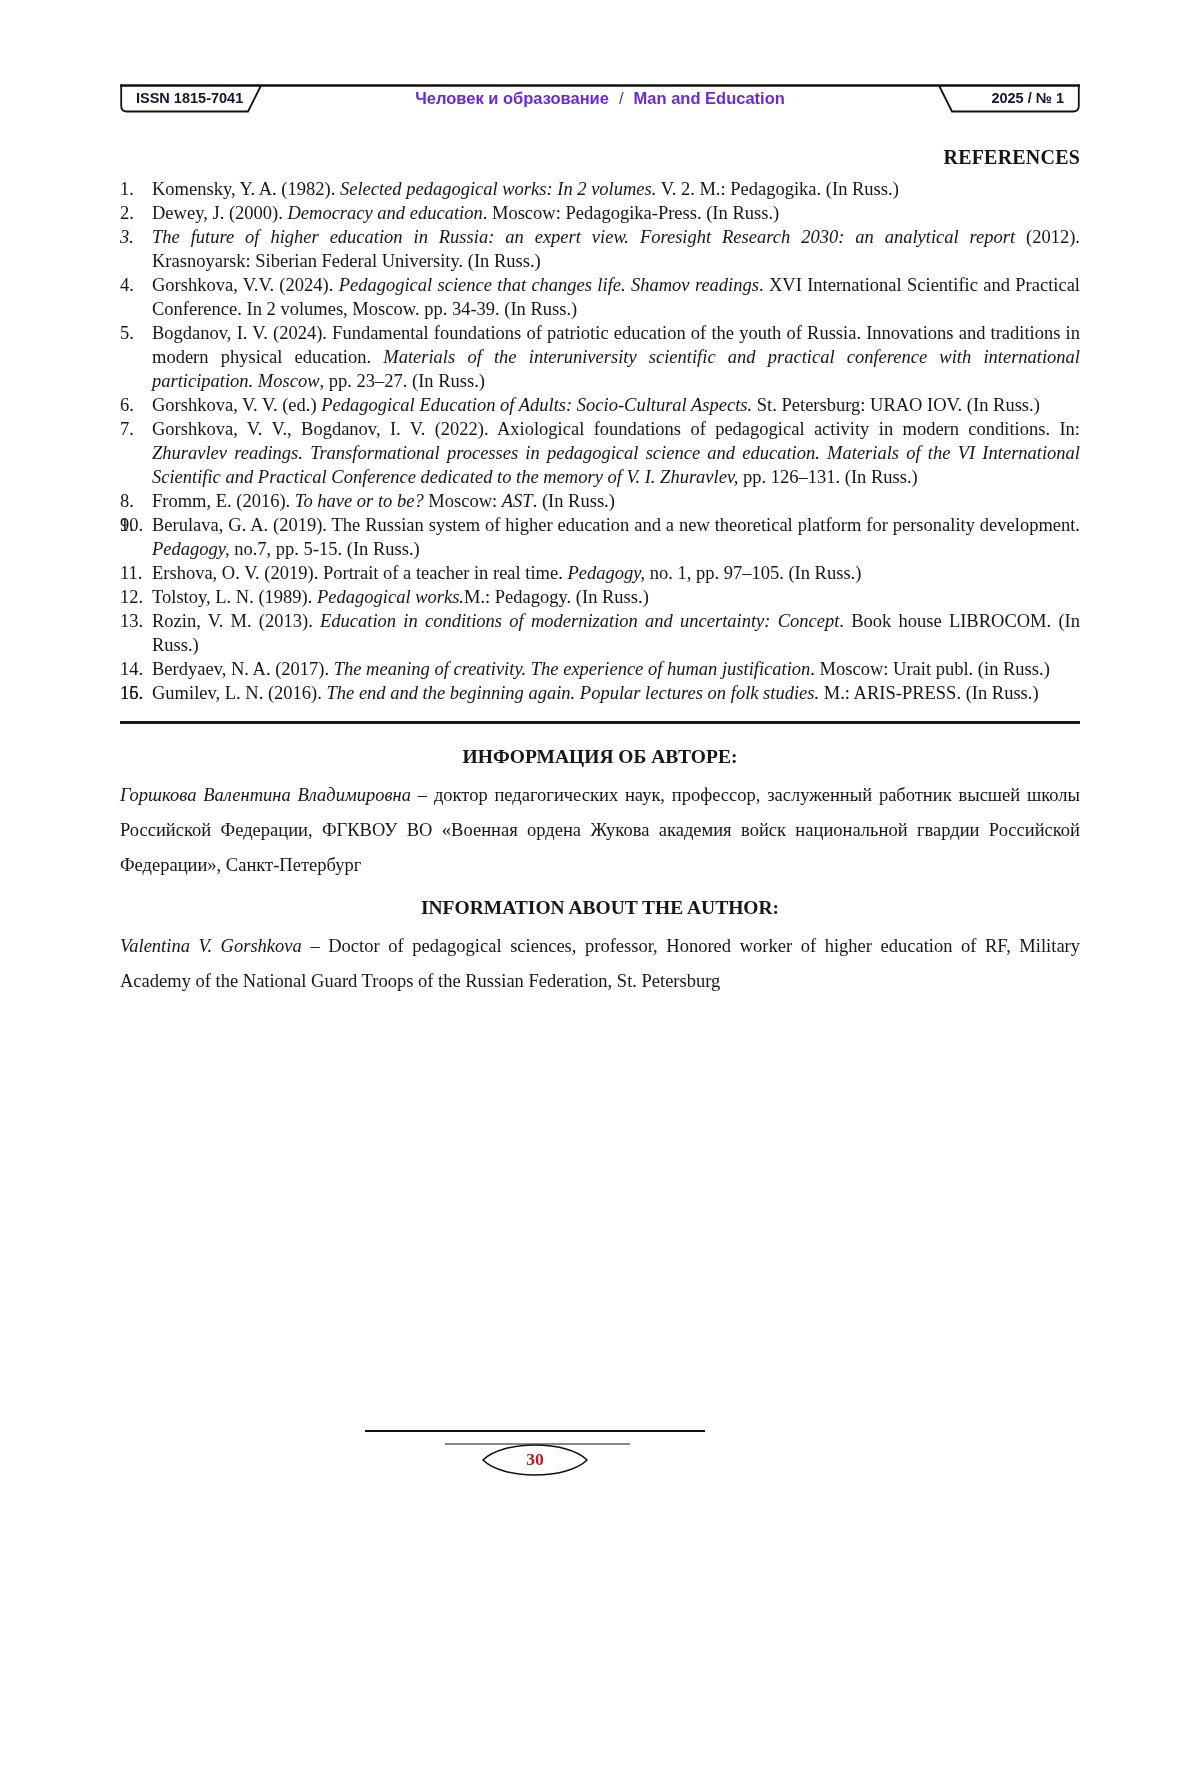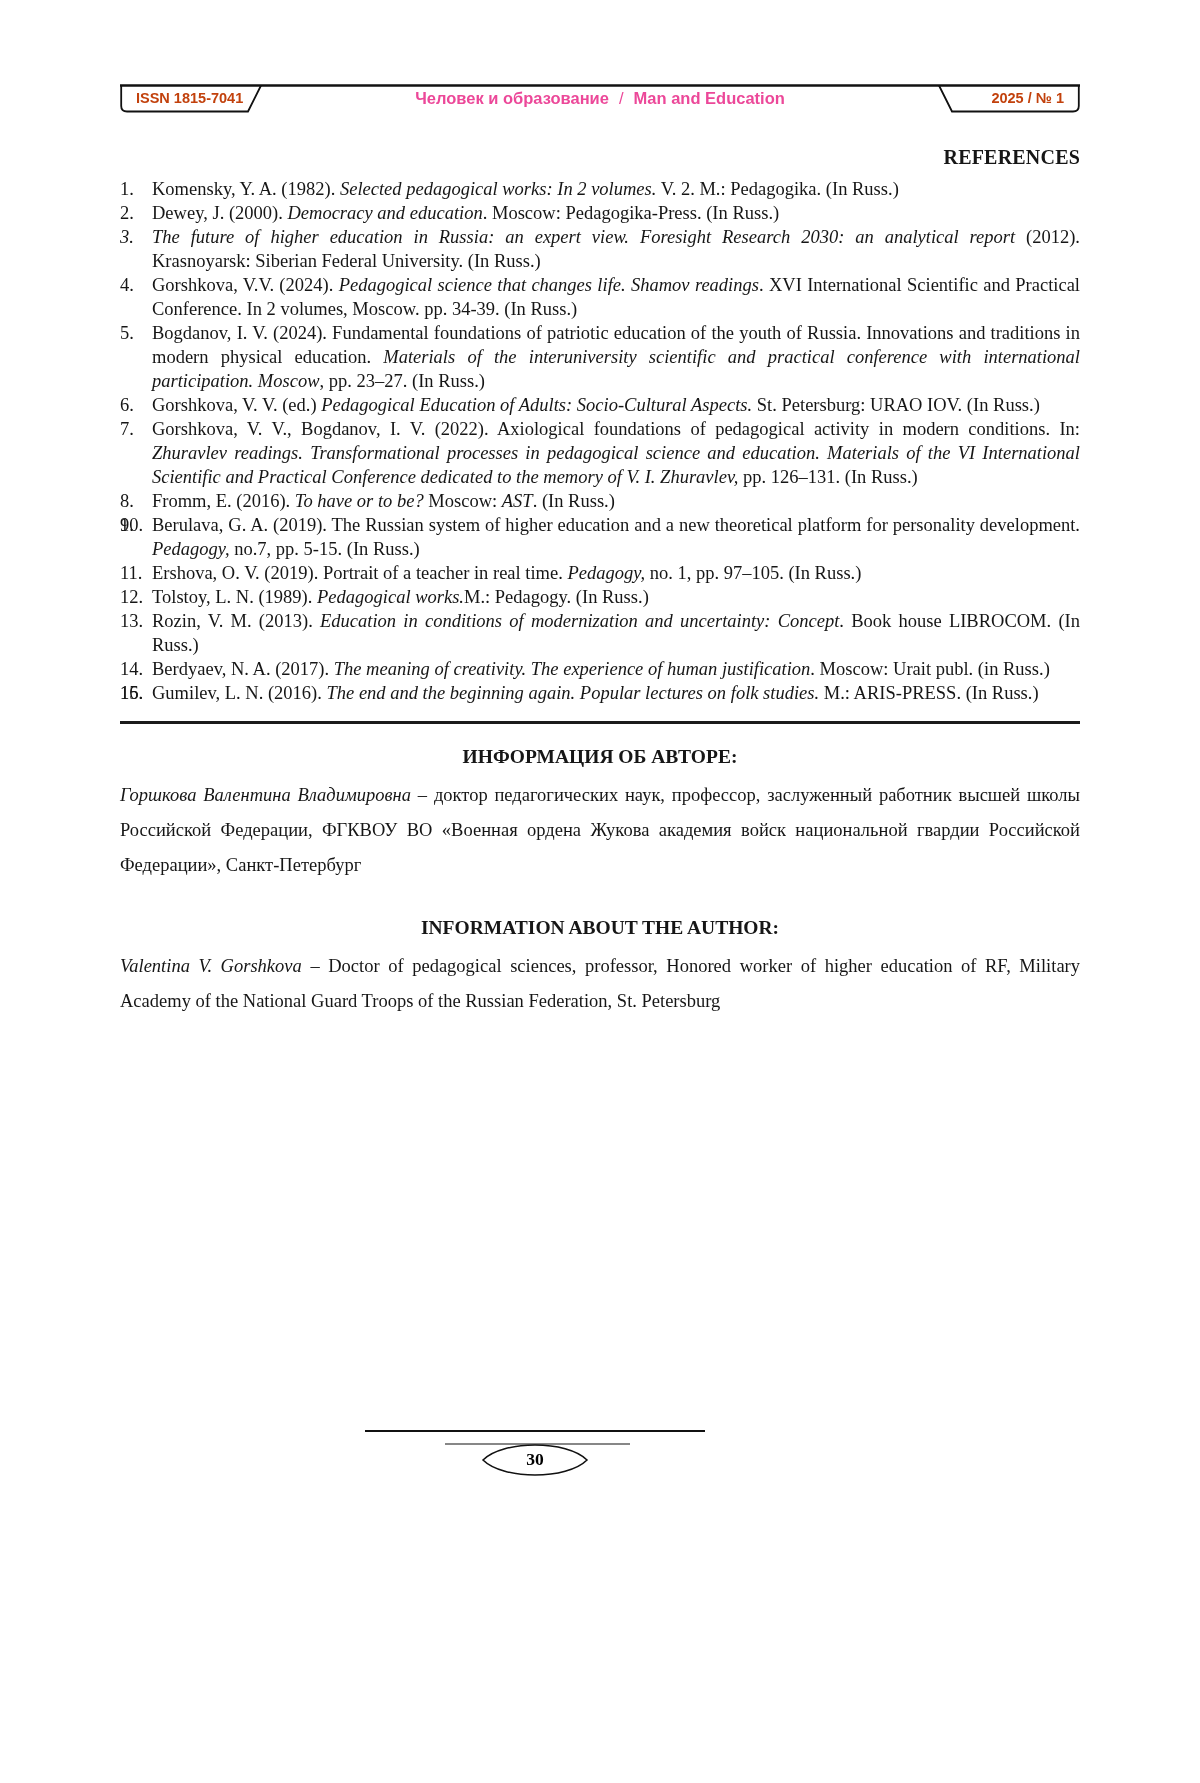--- a/index.html
+++ b/index.html
@@ -16,30 +16,30 @@
     width:1200px; height:1783px;
     padding:84px 120px 0 120px;
   }
 
   
   .header { position:relative; height:30px; }
   .header svg { position:absolute; top:0; left:0; }
   .header-issn, .header-issue {
     position:absolute; top:6px;
     font-family:"Liberation Sans", sans-serif;
-    font-size:14.5px; font-weight:bold; color:#c2410c;
+    font-size:14.5px; font-weight:bold; color:#0f172a;
     white-space:nowrap;
   }
   .header-issn { left:16px; }
   .header-issue { right:16px; }
   .header-title {
     position:absolute; top:5px; left:0; width:100%;
     text-align:center;
     font-family:"Liberation Sans", sans-serif;
-    font-size:16.5px; font-weight:bold; color:#ec4899;
+    font-size:16.5px; font-weight:bold; color:#6d28d9;
     white-space:nowrap;
   }
   .header-title .sep { font-weight:normal; padding:0 10px; }
 
   
   .refs-title {
     margin-top:32px;
     text-align:right;
     font-size:20px; font-weight:bold;
     letter-spacing:0.2px;
@@ -58,40 +58,40 @@
   .divider {
     margin-top:16px;
     border-top:3px solid #1b1b1b;
   }
   .sec-title {
     margin-top:22px;
     text-align:center;
     font-size:19.5px; font-weight:bold;
     margin-bottom:10px;
   }
-  .sec-title.en-title { margin-top:34px; }
+  .sec-title.en-title { margin-top:14px; }
   .para {
     font-size:18.5px; line-height:35px;
     text-align:justify;
   }
 
   
   .footer {
     position:absolute;
     left:535px; top:1428px;
     width:340px; height:56px;
     transform:translateX(-50%);
   }
   .footer svg { position:absolute; top:0; left:0; }
   .page-num {
     position:absolute;
     left:0; top:21px; width:340px;
     text-align:center;
     font-size:17.5px; font-weight:bold;
-    color:#000000;
+    color:#b91c1c;
   }
 </style>
 </head>
 <body>
 
 <div class="page">
 
   <div class="header">
     <svg width="960" height="30" viewBox="0 0 960 30">
       <line x1="0" y1="1.5" x2="960" y2="1.5" stroke="#111" stroke-width="2.4"></line>

